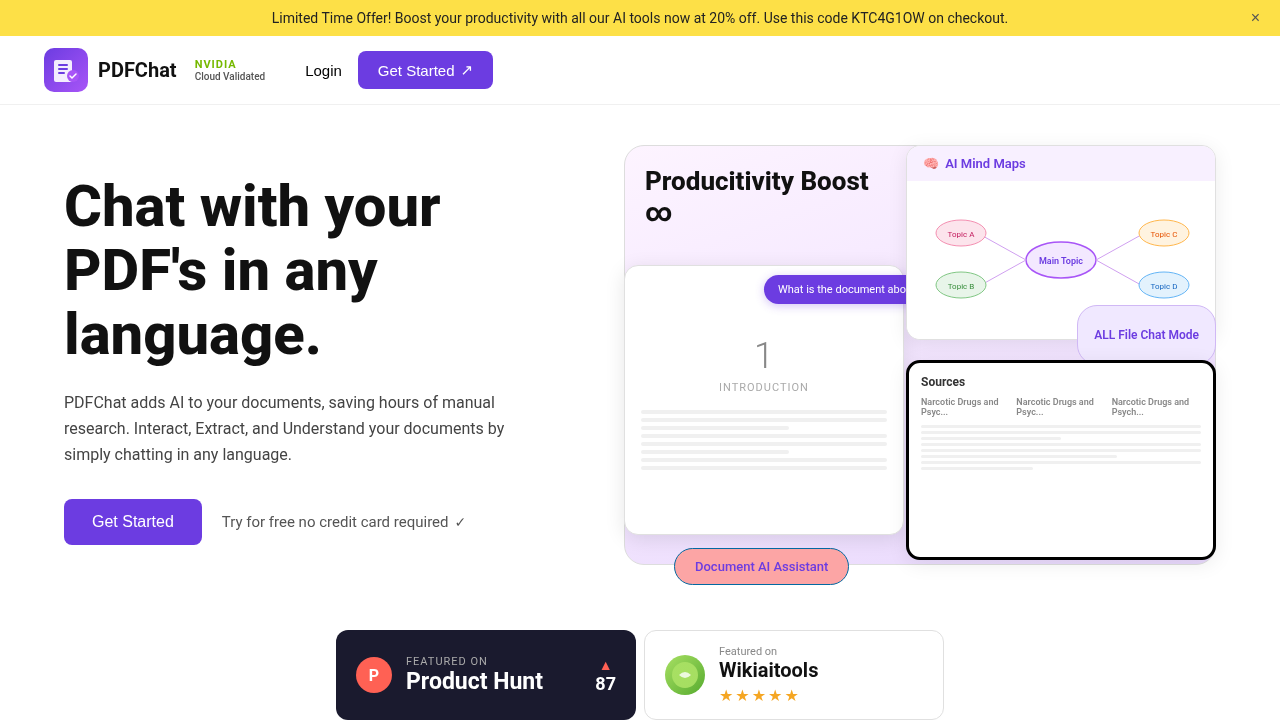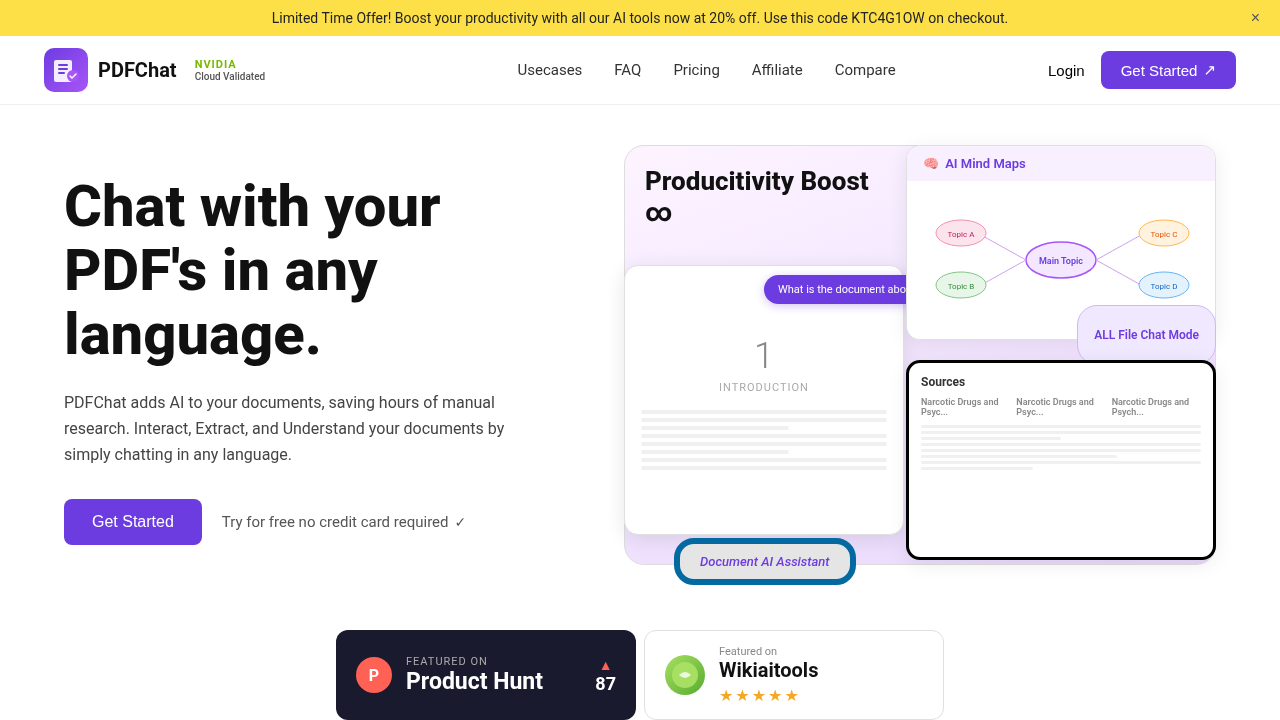--- a/index.html
+++ b/index.html
@@ -452,29 +452,28 @@
       display: flex;
       gap: 2px;
       margin-top: 4px;
     }
 
     
     .doc-ai-btn {
       position: absolute;
       left: 50px;
       bottom: -10px;
-      background: #e5e5e5;
-      border: 6px solid #0369a1;
+      background: #fca5a5;
+      border: 1px solid #0369a1;
       border-radius: 20px;
       padding: 10px 20px;
       font-size: 13px;
       font-weight: 500;
       color: #6c3ce1;
       white-space: nowrap;
-      font-style: italic;
     }
 
     
     .all-file-badge {
       position: absolute;
       right: 0;
       top: 160px;
       background: #f0e8ff;
       border: 1px solid #d0b8f5;
       border-radius: 20px;
@@ -506,27 +505,20 @@
         <path d="M18 20 L20 22 L24 18" stroke="white" stroke-width="1.5" stroke-linecap="round"></path>
       </svg>
     </div>
     <span class="logo-text">PDFChat</span>
     <div class="nvidia-badge">
       <span class="nvidia-logo">NVIDIA</span>
       <span class="nvidia-text">Cloud Validated</span>
     </div>
   </div>
 
-  <div class="nav-links">
-    <a class="nav-link">Usecases</a>
-    <a class="nav-link">FAQ</a>
-    <a class="nav-link">Pricing</a>
-    <a class="nav-link">Affiliate</a>
-    <a class="nav-link">Compare</a>
-  </div>
 
   <div class="nav-actions">
     <button class="login-btn">Login</button>
     <button class="get-started-btn">
       <span>Get Started</span>
       <span>↗</span>
     </button>
   </div>
 </nav>
 

